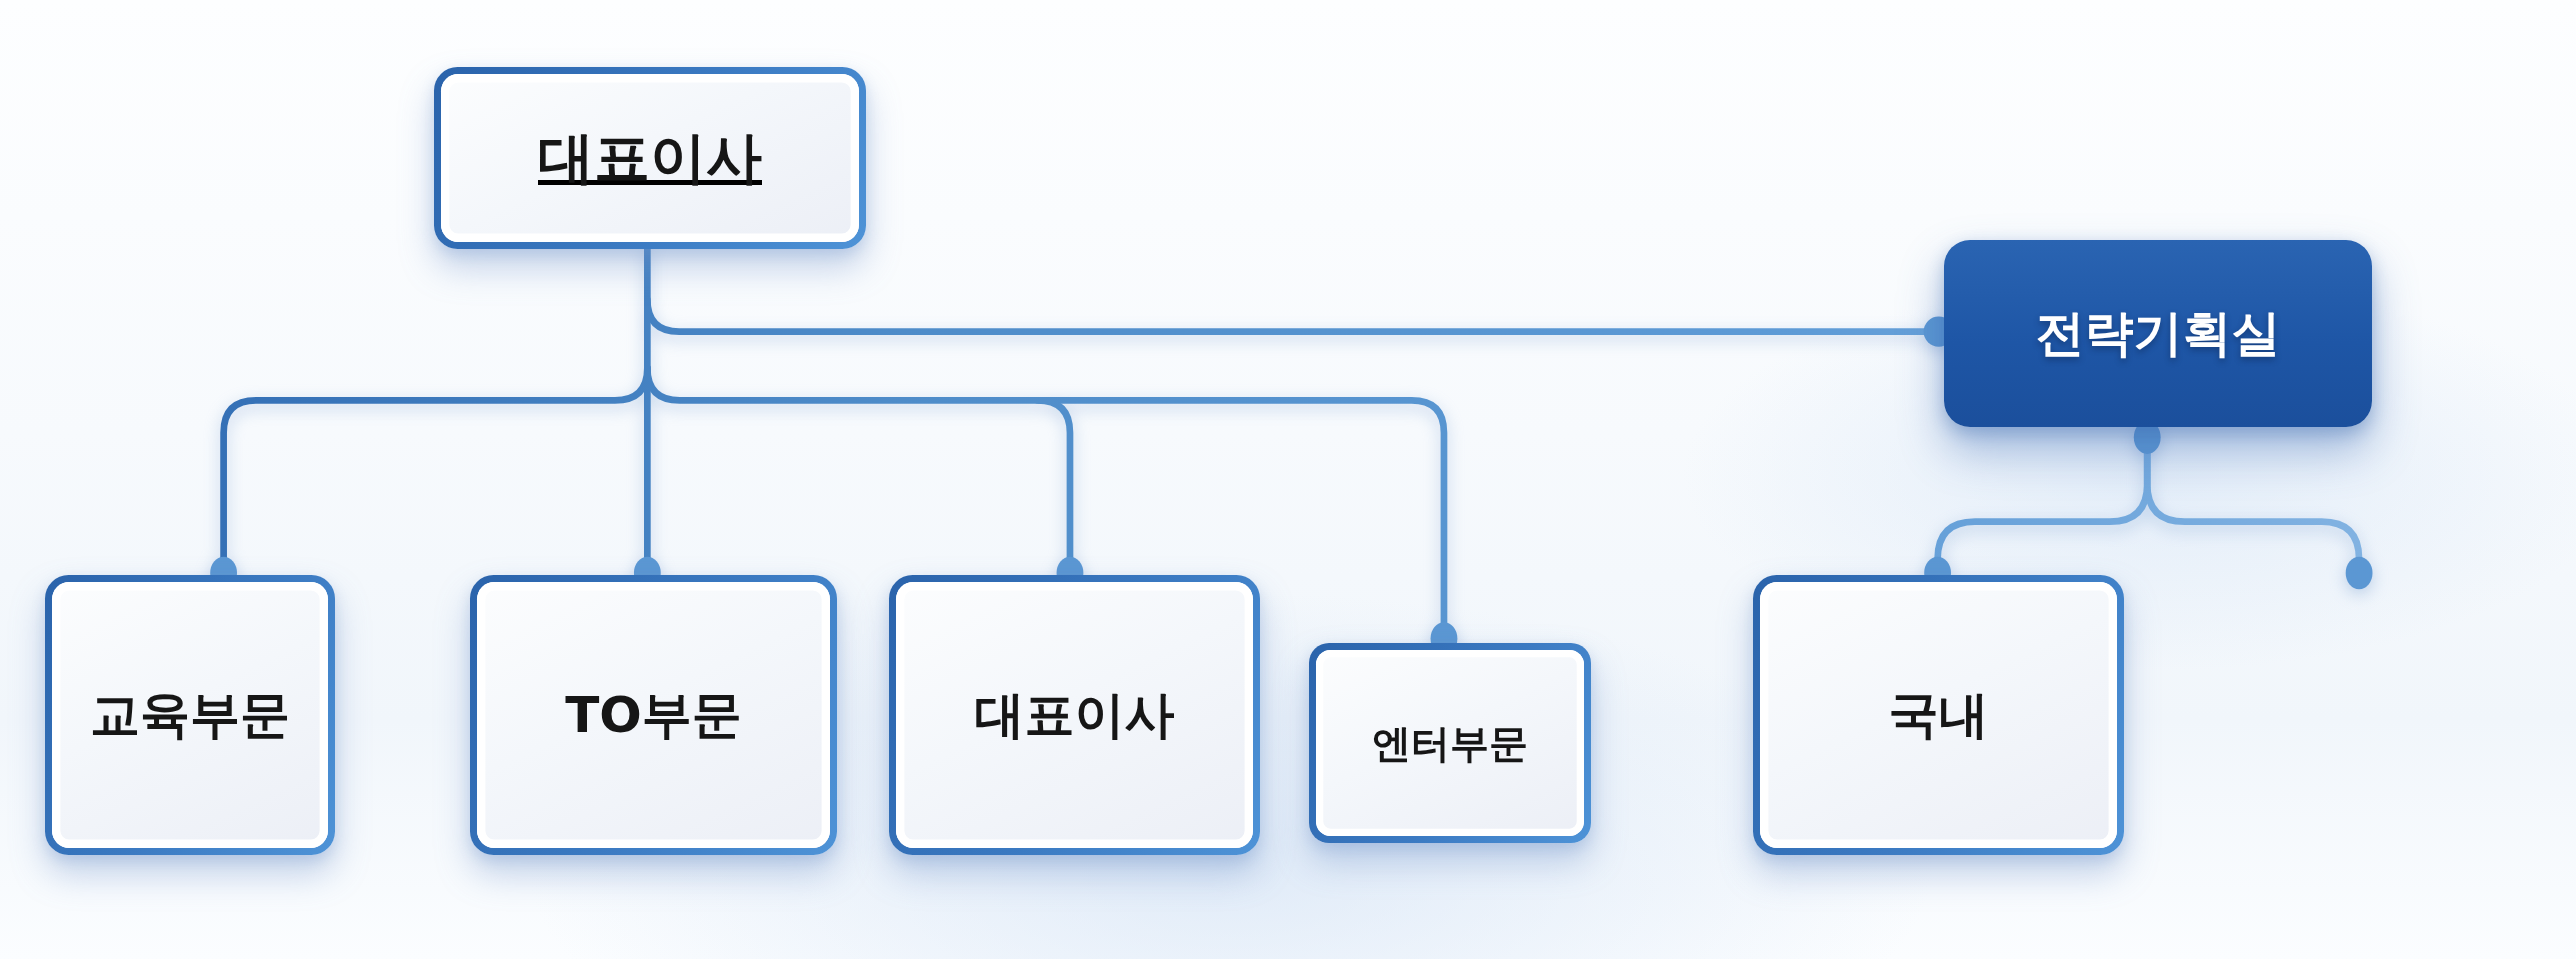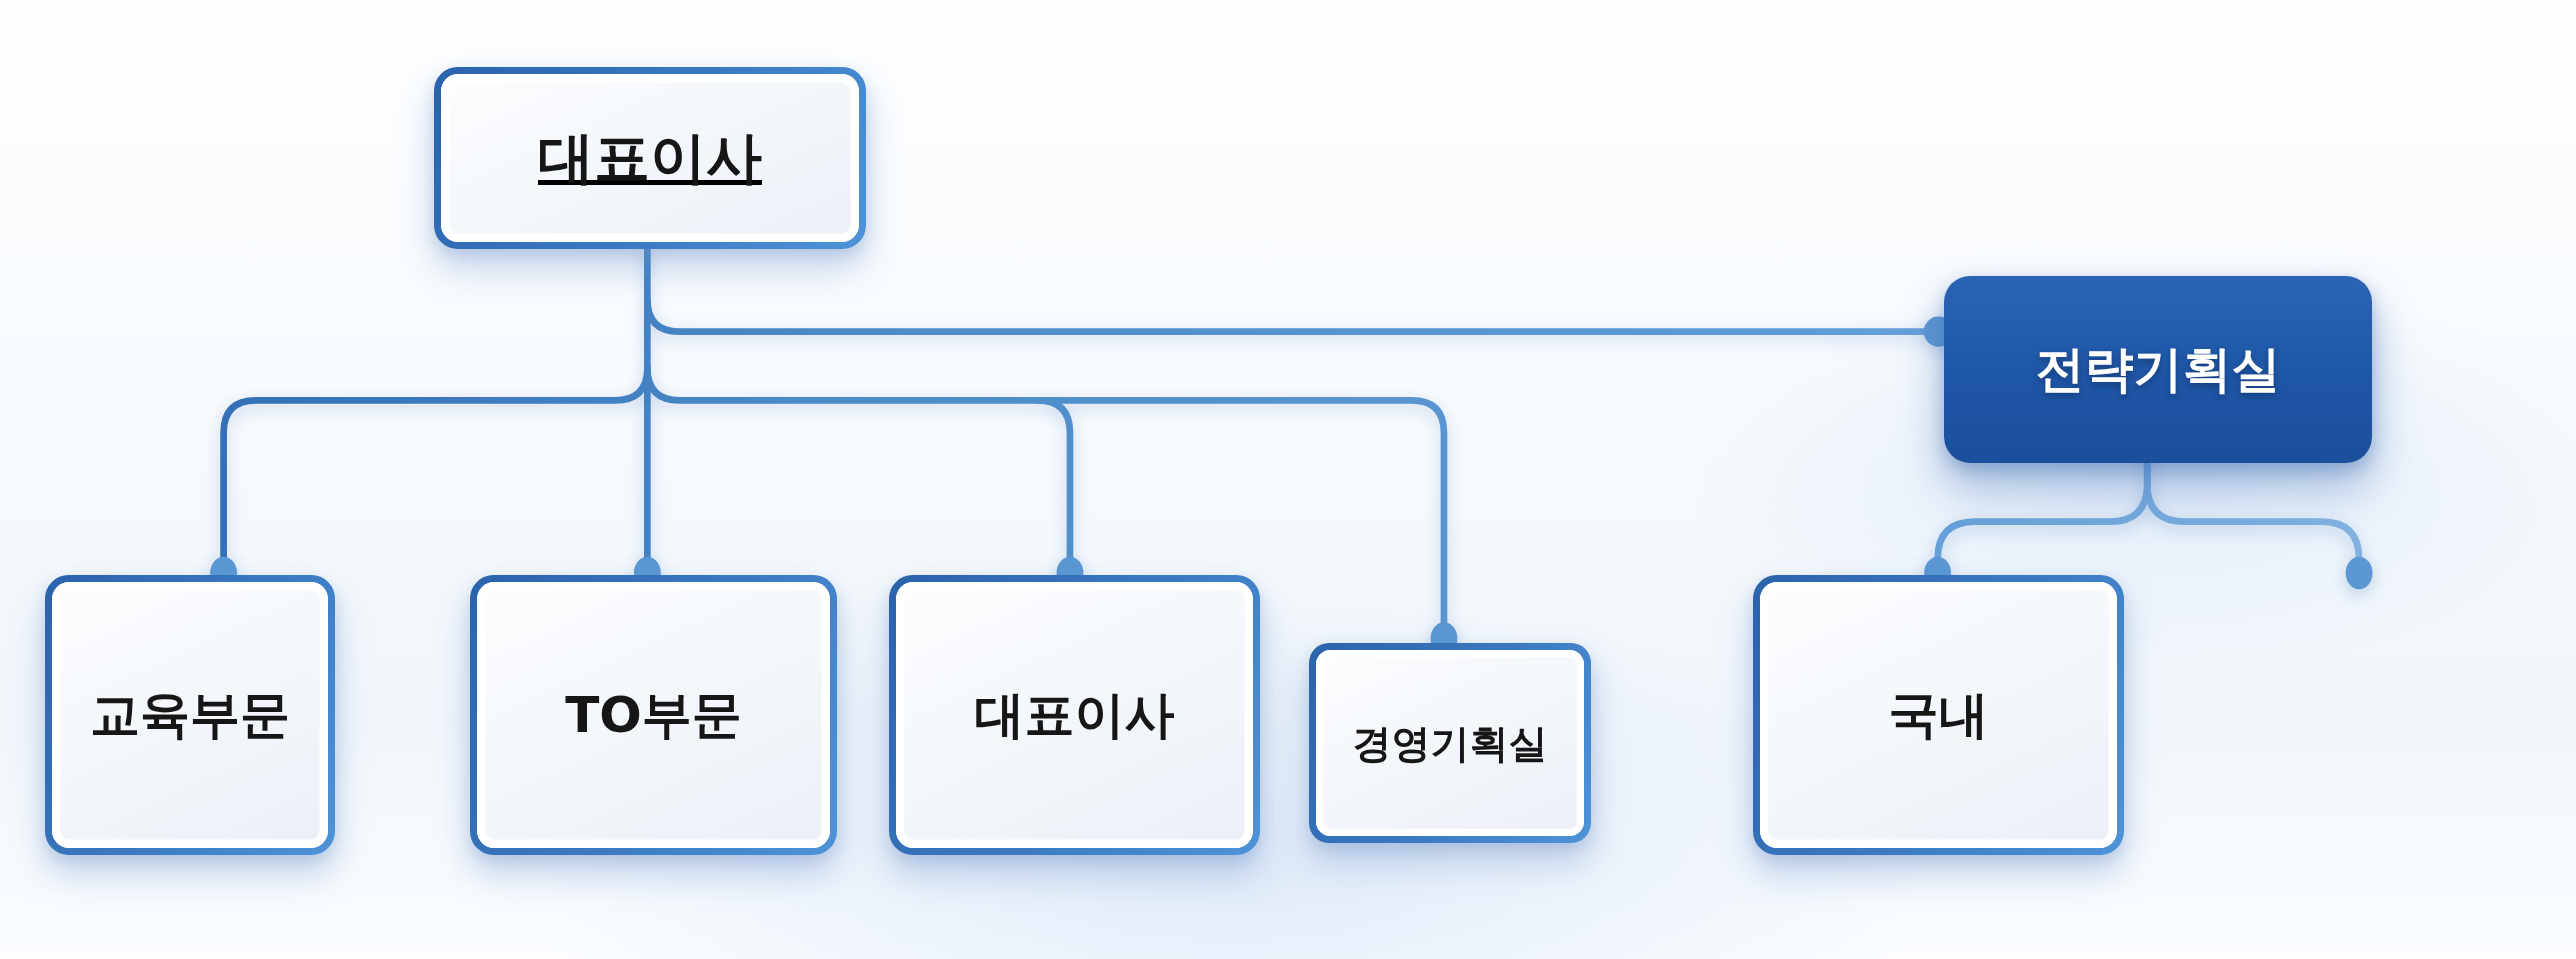--- a/index.html
+++ b/index.html
@@ -49,21 +49,20 @@
     line-height: 1;
     letter-spacing: 0px;
     white-space: nowrap;
   }
   
   .node-blue {
     border-radius: 26px;
     padding: 0;
     background: linear-gradient(180deg, #2a64b2 0%, #1e56a6 55%, #1b4f9c 100%);
     box-shadow: 0 23.5px 45px rgba(70,115,185,0.45), 0 6.7px 15.7px rgba(45,95,165,0.30);
-    margin-top: 36px;
   }
   .node-blue .node-inner {
     background: none;
     box-shadow: none;
   }
   .node-blue .node-label {
     color: #ffffff;
     text-shadow: 0 2.8px 6.7px rgba(10,30,70,0.45);
   }
   
@@ -144,21 +143,21 @@
   </div>
 
   <div class="node node-entertainment">
     <div class="node-inner">
       <span class="node-label fs-big">대표이사</span>
     </div>
   </div>
 
   <div class="node node-management">
     <div class="node-inner">
-      <span class="node-label fs-mid">경영기획실</span>
+      <span class="node-label fs-mid">엔터부문</span>
     </div>
   </div>
 
   <div class="node node-domestic">
     <div class="node-inner">
       <span class="node-label fs-big">국내</span>
     </div>
   </div>
 
 

